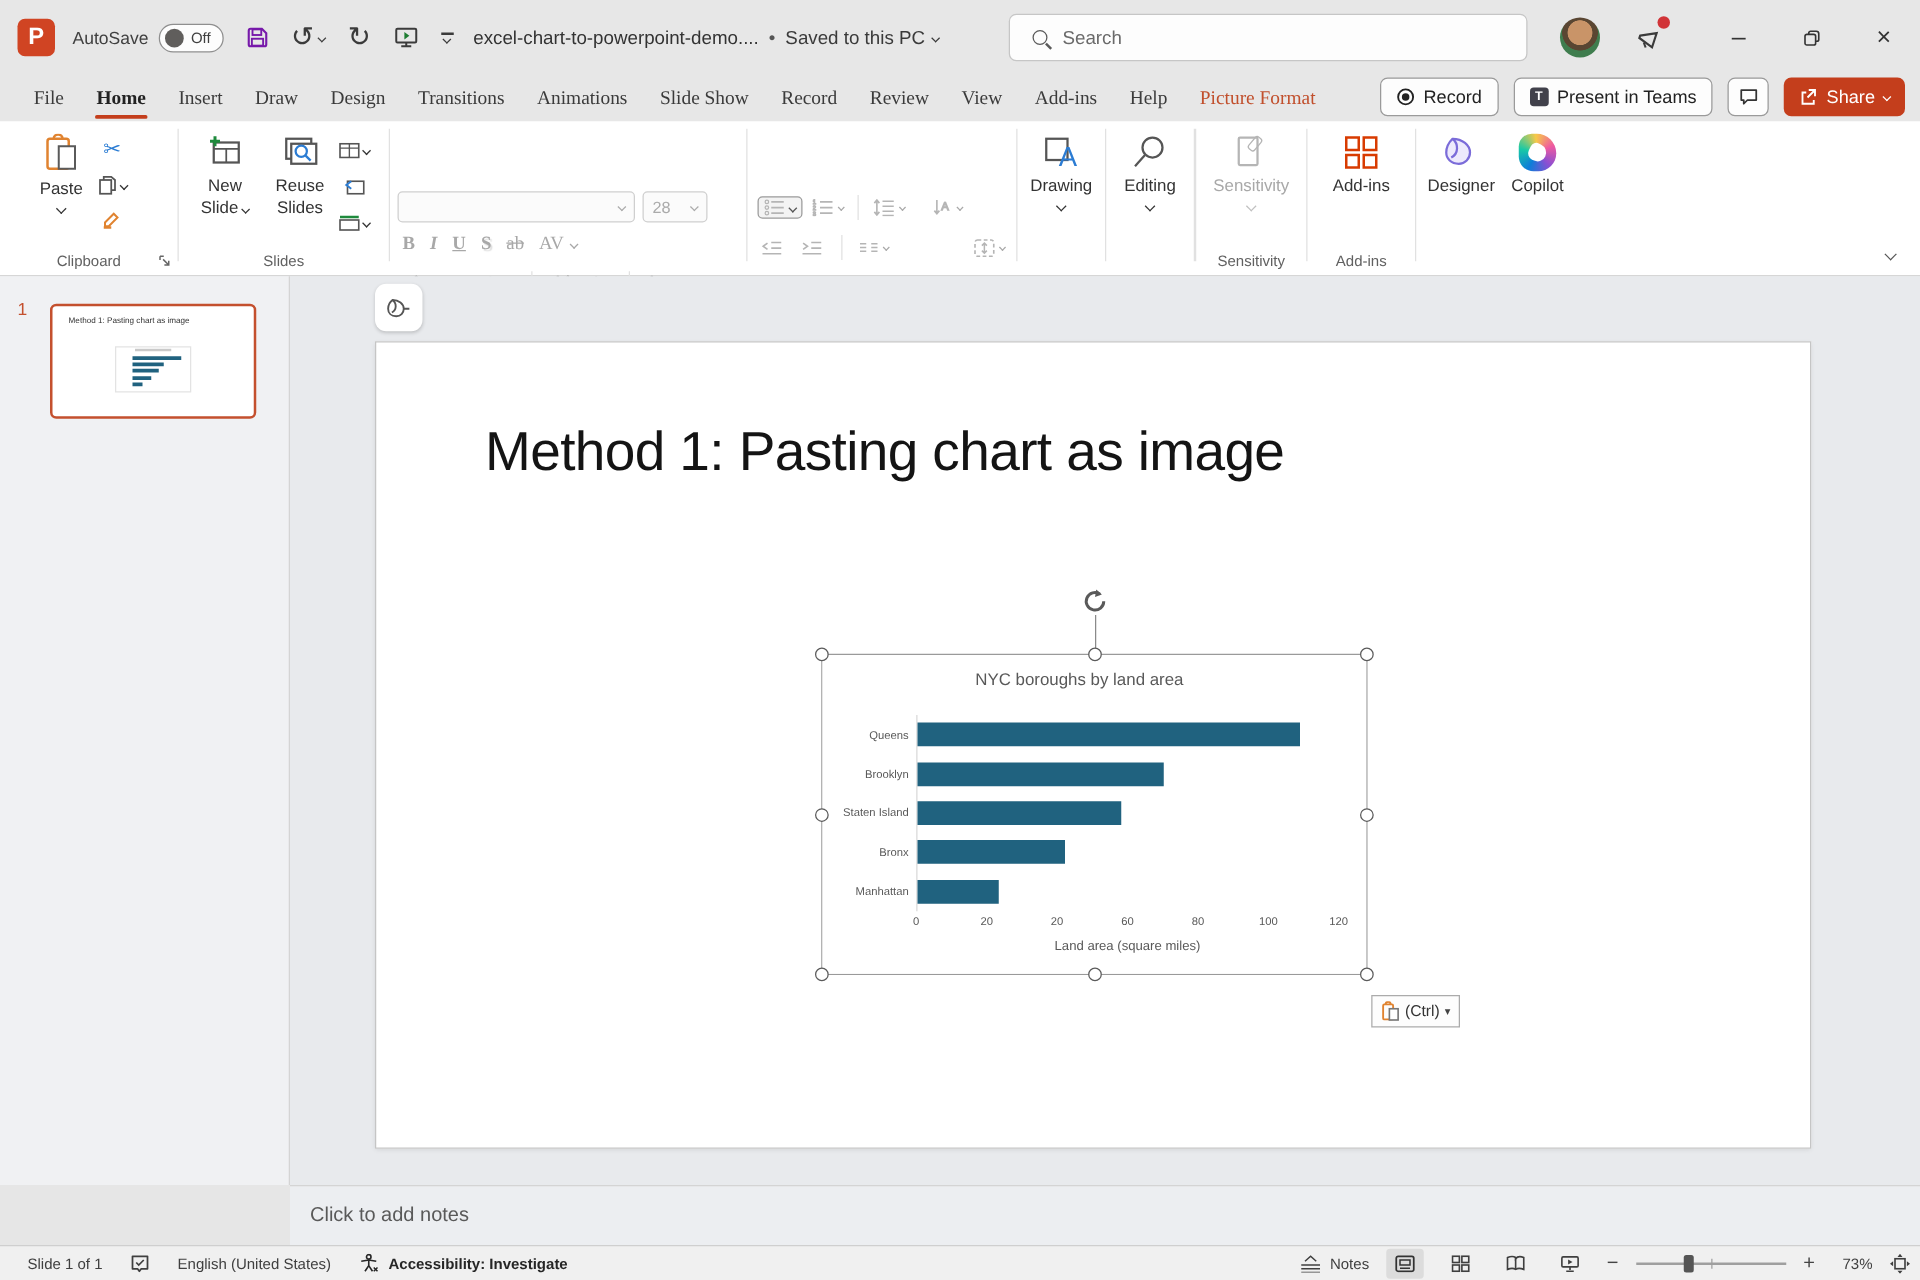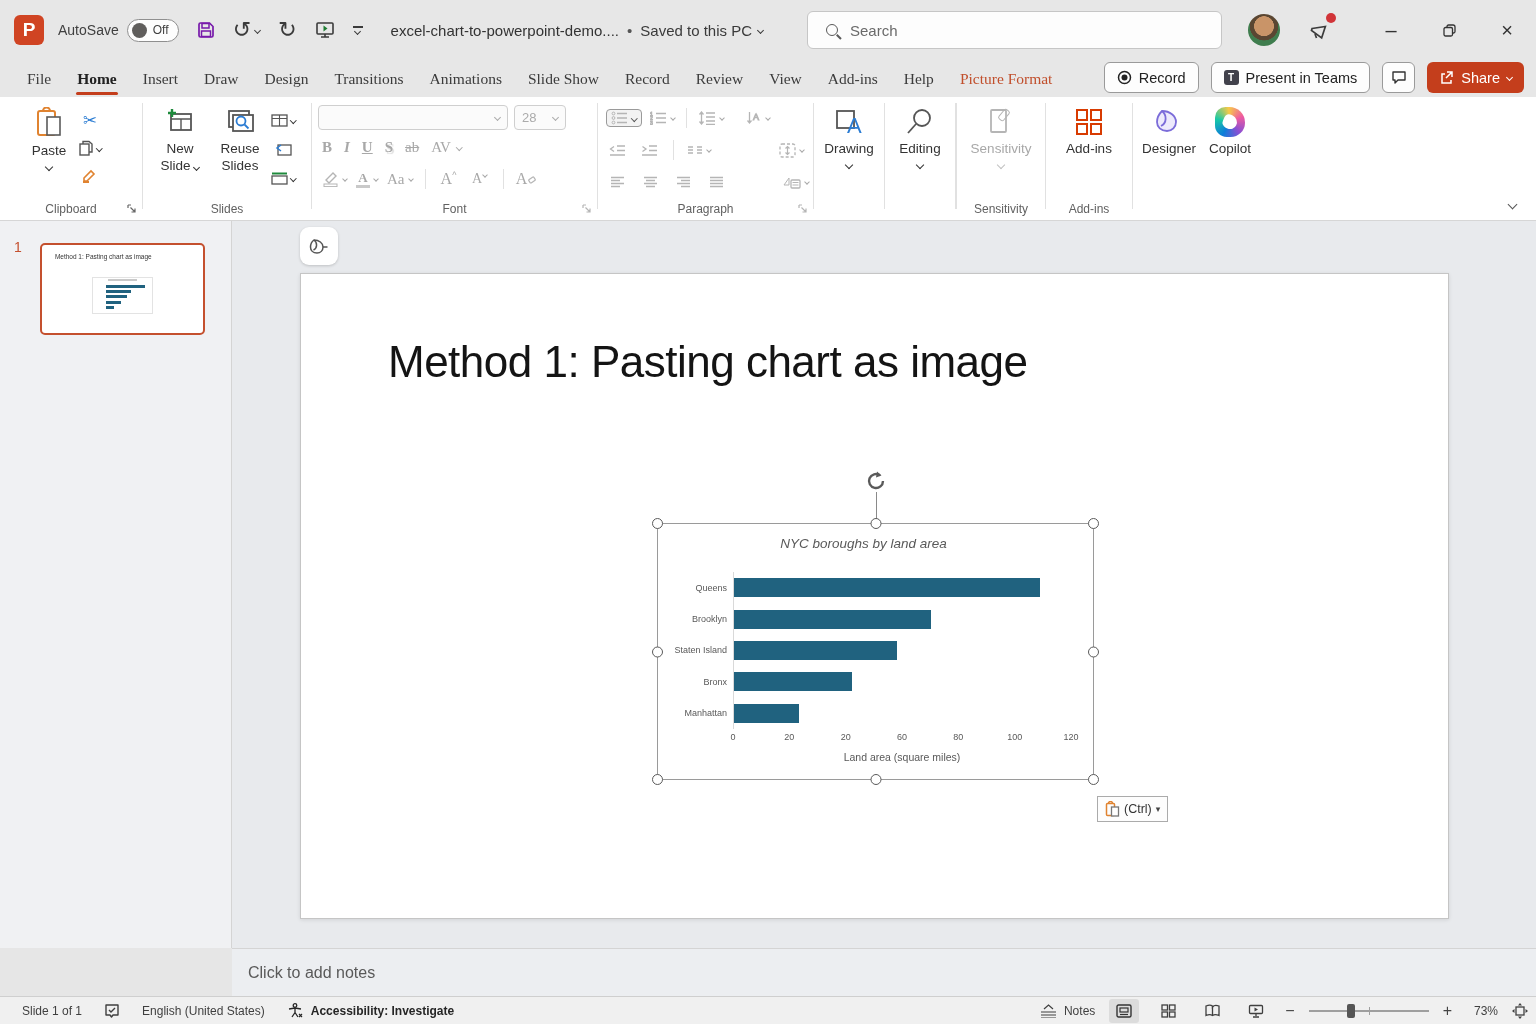--- a/index.html
+++ b/index.html
@@ -13,21 +13,21 @@
   .autosave { display:flex; align-items:center; gap:8px; margin-left:14px; font-size:14px; color:#404040; }
   .toggle { width:52px; height:23px; border:1px solid #8f8f8f; border-radius:12px; background:#fdfdfd; position:relative; display:flex; align-items:center; }
   .toggle .knob { width:15px; height:15px; border-radius:50%; background:#605e5c; margin-left:4px; }
   .toggle .state { font-size:12px; color:#404040; margin-left:6px; }
   .qat { display:flex; align-items:center; gap:18px; margin-left:18px; color:#404040; }
   .qat .uic { font-size:22px; line-height:1; color:#3b3b3b; }
   .save-ic svg { display:block; }
   .chv { display:inline-block; width:6px; height:6px; border-right:1.4px solid currentColor; border-bottom:1.4px solid currentColor; transform:rotate(45deg); }
   .qat-chev { display:flex; flex-direction:column; align-items:center; gap:1px; color:#3b3b3b; }
   .qat-chev .bar { width:10px; height:1.6px; background:currentColor; }
-  .doc-title { margin-left:28px; font-size:15px; color:#333; display:flex; align-items:center; gap:8px; white-space:nowrap; }
+  .doc-title { margin-left:16px; font-size:15px; color:#333; display:flex; align-items:center; gap:8px; white-space:nowrap; }
   .doc-title .dot { color:#555; }
   .doc-title .saved { display:flex; align-items:center; gap:6px; color:#3a3a3a; }
   .searchbox { position:absolute; left:807px; top:11px; width:415px; height:38px; background:#fdfdfd; border:1px solid #c6c6c6; border-radius:6px; display:flex; align-items:center; padding-left:18px; gap:12px; }
   .searchbox .stext { color:#6a6a6a; font-size:15px; }
   .icon-search { position:relative; width:12px; height:12px; border:1.6px solid #5a5a5a; border-radius:50%; display:inline-block; }
   .icon-search::after { content:""; position:absolute; width:6px; height:1.6px; background:#5a5a5a; transform:rotate(45deg); left:9px; top:11px; }
   .tb-right { position:absolute; right:0; top:0; height:60px; display:flex; align-items:center; }
   .avatar { width:32px; height:32px; border-radius:50%; background:radial-gradient(circle at 50% 38%, #c99468 0 38%, #5a4632 40% 55%, #3f7d4e 57% 100%); margin-right:28px; }
   .megaphone { position:relative; margin-right:30px; }
   .megaphone .dot { position:absolute; right:-4px; top:-5px; width:10px; height:10px; background:#d13438; border-radius:50%; }
@@ -51,21 +51,21 @@
   
   .ribbon { position:absolute; left:0; top:97px; width:100%; height:124px; background:#fff; border-bottom:1px solid #d6d6d6; display:flex; }
   .rgroup { position:relative; height:124px; }
   .rdiv { width:1px; background:#e1e1e1; margin:6px 0; height:106px; align-self:flex-start; }
   .glabel { position:absolute; bottom:5px; left:0; right:0; text-align:center; font-size:12px; color:#616161; }
   .launcher { position:absolute; right:5px; bottom:7px; }
   .bigbtn { display:flex; flex-direction:column; align-items:center; width:58px; padding-top:10px; gap:4px; font-size:13.5px; color:#333; }
   .bigbtn .blabel { text-align:center; line-height:1.25; }
   .smallrow { display:flex; align-items:center; gap:4px; height:26px; }
   .sic { display:flex; align-items:center; justify-content:center; min-width:22px; height:22px; }
-  .disabled { color:#a8a8a8 !important; }
+  .disabled { color:#a8a8a8 !important;margin-top:48px; }
   .disabled svg * { stroke:#b5b5b5 !important; fill:none; }
   .combo { border:1px solid #cfcfcf; border-radius:4px; background:#fbfbfb; height:25px; display:flex; align-items:center; justify-content:space-between; padding:0 7px; color:#ababab; font-size:13px; }
   .fontletters { font-size:15px; font-weight:bold; color:#a8a8a8; font-family:"Liberation Serif",serif; }
   .boxed { border:1px solid #9a9a9a; border-radius:4px; background:#f3f3f3; padding:1px 4px; display:flex; align-items:center; gap:4px; }
   .vline { width:1px; height:20px; background:#e1e1e1; margin:0 3px; }
 
   
   .thumbs { position:absolute; left:0; top:221px; width:232px; height:727px; background:#f0f1f3; border-right:1px solid #d4d4d4; }
   .slide-num { position:absolute; left:14px; top:18px; color:#c4502e; font-size:14px; }
   .thumbframe { position:absolute; left:40px; top:22px; width:165px; height:92px; background:#fff; border:2.5px solid #c4502e; border-radius:5px; overflow:hidden; }
@@ -77,21 +77,21 @@
   .copilot-fab { position:absolute; left:68px; top:6px; width:38px; height:38px; background:#fff; border-radius:9px; box-shadow:0 1px 3px rgba(0,0,0,.18); display:flex; align-items:center; justify-content:center; }
   .slide { position:absolute; left:68px; top:52px; width:1149px; height:646px; background:#fff; border:1px solid #c5c5c5; box-shadow:0 1px 4px rgba(0,0,0,.10); }
   .slide-title { position:absolute; left:87px; top:63px; font-size:44px; color:#141414; letter-spacing:-0.5px; white-space:nowrap; }
 
   
   .selbox { position:absolute; left:356px; top:249px; width:437px; height:257px; border:1px solid #9a9a9a; }
   .handle { position:absolute; width:11px; height:11px; background:#fff; border:1.6px solid #5a5a5a; border-radius:50%; z-index:5; }
   .rot-line { position:absolute; left:50%; top:-32px; width:1px; height:32px; background:#8a8a8a; }
   .rot-handle { position:absolute; left:50%; top:-55px; transform:translateX(-50%); }
   .chart { position:absolute; inset:0; background:#fff; }
-  .chart-title { position:absolute; top:12px; left:0; right:24px; text-align:center; font-size:13.5px; color:#595959;font-style:italic; }
+  .chart-title { position:absolute; top:12px; left:0; right:24px; text-align:center; font-size:13.5px; color:#595959; }
   .chart-plot { position:absolute; left:75px; top:48px; width:338px; height:157px; border-left:1px solid #d9d9d9; }
   .chart-row { position:relative; height:31.4px; display:flex; align-items:center; }
   .chart-row .clabel { position:absolute; right:100%; margin-right:7px; width:68px; text-align:right; font-size:9px; color:#595959; white-space:nowrap; }
   .chart-row .cbar { height:19px; }
   .chart-ticks { position:absolute; left:75px; top:208px; width:338px; height:12px; }
   .chart-ticks span { position:absolute; transform:translateX(-50%); font-size:9px; color:#595959; }
   .chart-xlabel { position:absolute; left:75px; top:227px; width:338px; text-align:center; font-size:10.5px; color:#595959; }
 
   .paste-opts { position:absolute; left:865px; top:575px; height:26px; background:#fdfdfd; border:1px solid #ababab; display:flex; align-items:center; gap:4px; padding:0 7px; font-size:12.5px; color:#333; }
 

